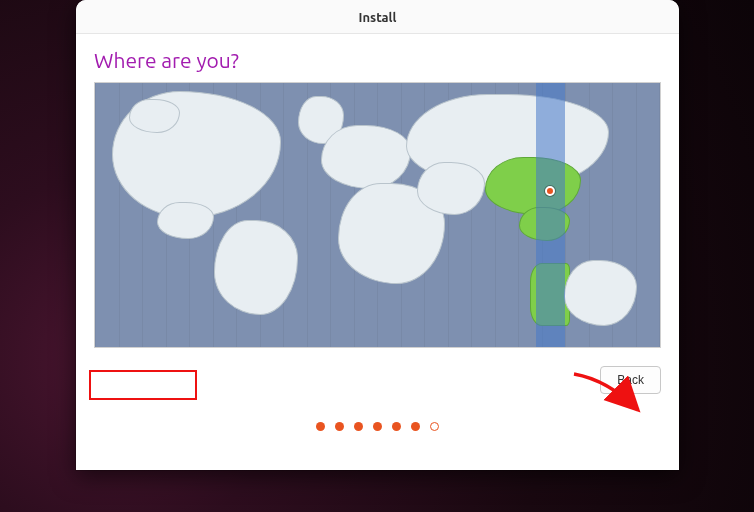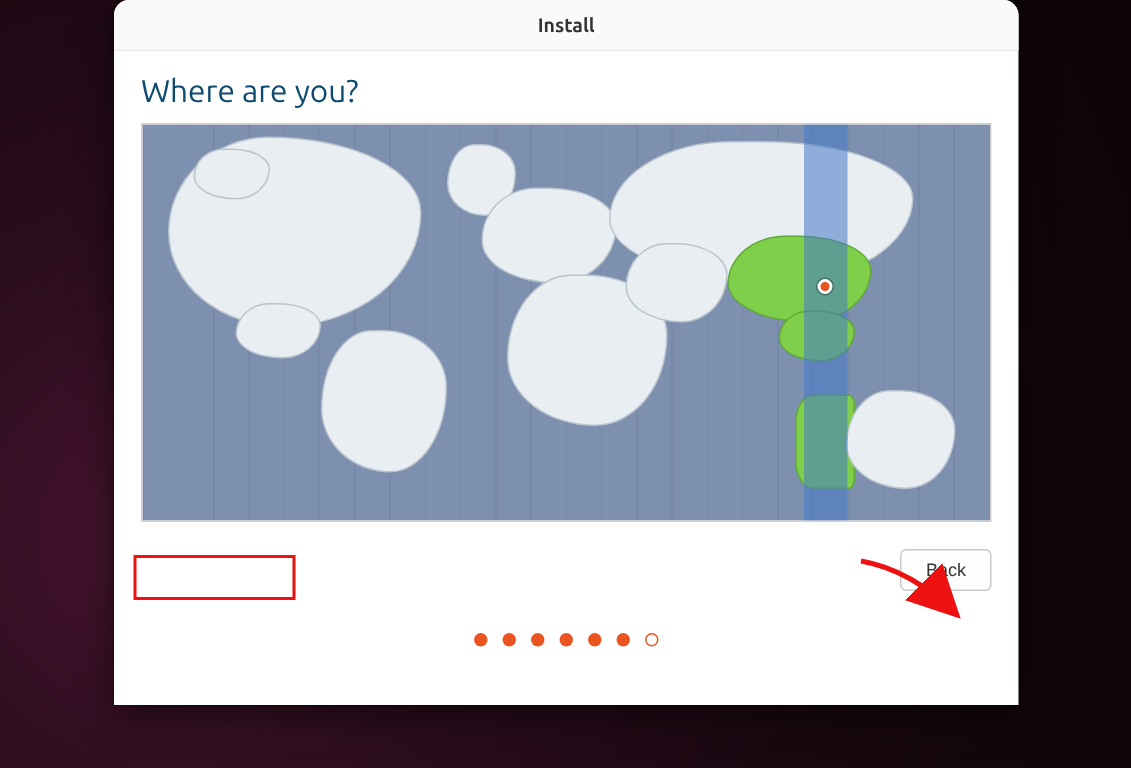--- a/index.html
+++ b/index.html
@@ -39,21 +39,21 @@
   .content {
     flex: 1;
     padding: 14px 18px 10px 18px;
     display: flex;
     flex-direction: column;
   }
 
   .heading {
     font-size: 21px;
     font-weight: 400;
-    color: #0c4a6e;
+    color: #a21caf;
     margin-bottom: 10px;
   }
 
   .map-wrap {
     position: relative;
     width: 100%;
     height: 266px;
     border: 1px solid #d0d0d0;
     overflow: hidden;
     background: linear-gradient(#7e90b0, #7e90b0);

